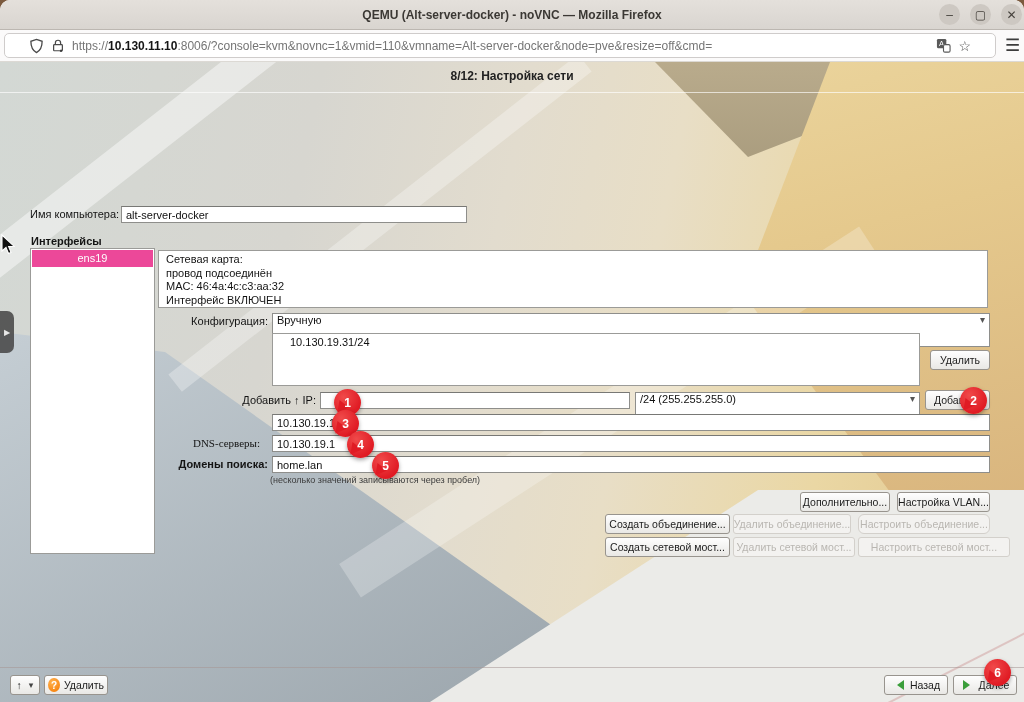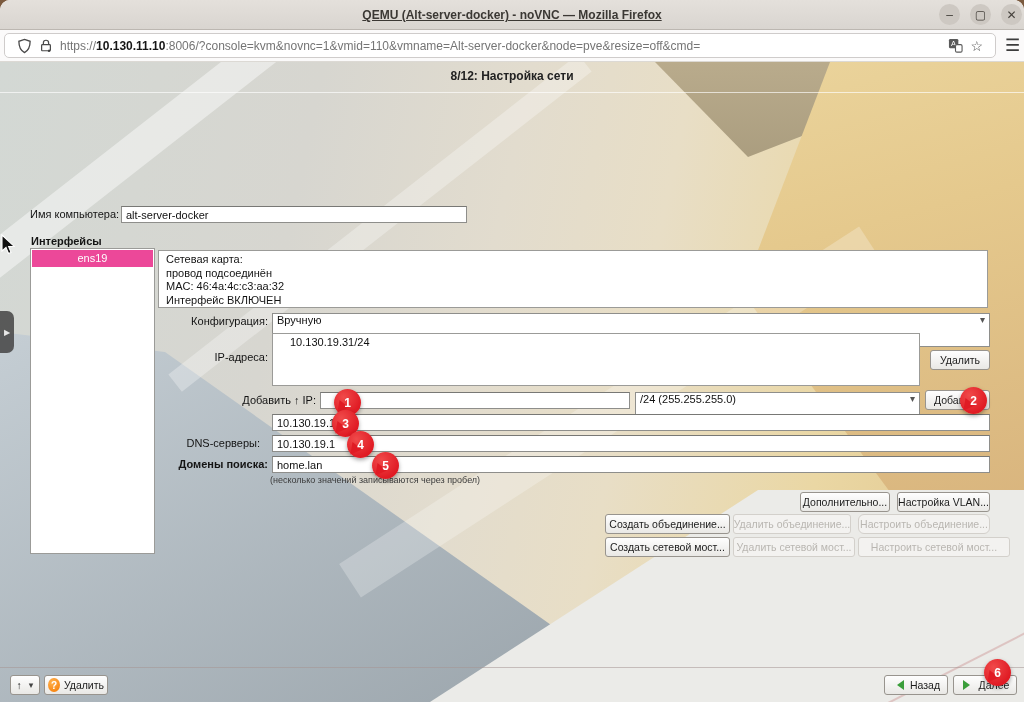--- a/index.html
+++ b/index.html
@@ -2,29 +2,29 @@
 <html><head>
 <meta charset="utf-8">
 <style>
   * { margin:0; padding:0; box-sizing:border-box; }
   body { width:1024px; height:702px; background:#7b5a3e; font-family:"Liberation Sans", sans-serif; overflow:hidden; }
   .win { position:relative; width:1024px; height:702px; border-radius:10px 10px 0 0; overflow:hidden; background:#fff; }
 
   
   .titlebar { position:relative; height:30px; background:linear-gradient(#e4e0db,#d9d5d0); border-bottom:1px solid #bcb7b1; }
   .wtitle { position:absolute; left:0; right:0; top:0; height:30px; line-height:30px; text-align:center;
-            font-size:12px; font-weight:bold; color:#3b3834;text-decoration:underline; }
+            font-size:12px; font-weight:bold; color:#3b3834; }
   .wbtns { position:absolute; right:2px; top:4px; display:flex; gap:10px; }
   .wbtn { width:21px; height:21px; border-radius:50%; background:#cdc8c2; color:#44403b; font-size:12px;
           display:flex; align-items:center; justify-content:center; line-height:1; cursor:default; }
 
   
   .toolbar { position:relative; height:32px; background:#fbfafa; border-bottom:1px solid #dcd9d4; display:flex; align-items:center; padding:0 4px; }
   .urlbar { flex:0 0 auto; width:992px; height:25px; background:#fff; border:1px solid #cfcccb; border-radius:5px;
-            display:flex; align-items:center; padding:0 12px; gap:7px; }
+            display:flex; align-items:center; padding:0 24px; gap:7px; }
   .uicon { display:flex; align-items:center; color:#5c5c5c; }
   .urltext { flex:1; font-size:12px; white-space:nowrap; overflow:hidden; color:#737373; }
   .urltext .host { color:#161616; font-weight:bold; }
   .urltext .dim { color:#757575; }
   .star { font-size:14px; color:#4a4a4a; }
   .menuicon { margin-left:9px; font-size:17px; color:#3c3c3c; letter-spacing:0; }
 
   
   .viewport { position:relative; width:1024px; height:640px; overflow:hidden;
      background:linear-gradient(102deg,#d3d8d4 0%,#d7d6d0 28%,#e2dcce 46%,#e8dec6 60%,#ead7a4 78%,#e2c78e 95%); }
@@ -158,37 +158,36 @@
       <div class="nicline">MAC: 46:4a:4c:c3:aa:32</div>
       <div class="nicline">Интерфейс ВКЛЮЧЕН</div>
     </div>
 
     <div class="lblr" style="left:88px; top:251px; width:180px;">Конфигурация:</div>
     <div class="sel" style="left:272px; top:251px; width:718px;">
       <span class="selval">Вручную</span>
       <span class="selarrow">▾</span>
     </div>
 
-    <div class="lblr" style="left:88px; top:287px; width:180px;">IP-адреса:</div>
     <div class="panel" style="left:272px; top:271px; width:648px; height:53px;">
       <div class="ip-item">10.130.19.31/24</div>
     </div>
     <button class="btn" style="left:930px; top:288px; width:60px;">Удалить</button>
 
     <div class="lblr" style="left:136px; top:330px; width:180px;">Добавить ↑ IP:</div>
     <input class="tb" style="left: 320px; top: 330px; width: 310px;" value="">
     <div class="sel" style="left:635px; top:330px; width:285px;">
       <span class="selval">/24 (255.255.255.0)</span>
       <span class="selarrow">▾</span>
     </div>
     <button class="btn" style="left:925px; top:328px; width:65px; justify-content:flex-start; padding-left:8px; overflow:hidden;">Добавить</button>
 
     <input class="tb" style="left: 272px; top: 352px; width: 718px;" value="10.130.19.1">
 
-    <div class="lblr" style="left:80px; top:373px; width:180px;">DNS-серверы:</div>
+    <div class="lblr" style="left:80px; top:373px; width:180px;font-family:Liberation Serif, serif;">DNS-серверы:</div>
     <input class="tb" style="left: 272px; top: 373px; width: 718px;" value="10.130.19.1">
 
     <div class="lblr" style="left:88px; top:394px; width:180px;font-weight:bold;">Домены поиска:</div>
     <input class="tb" style="left: 272px; top: 394px; width: 718px;" value="home.lan">
 
     <div class="note" style="left:270px; top:413px;">(несколько значений записываются через пробел)</div>
 
     <button class="btn" style="left:800px; top:430px; width:90px;">Дополнительно...</button>
     <button class="btn" style="left:897px; top:430px; width:93px;">Настройка VLAN...</button>
 

